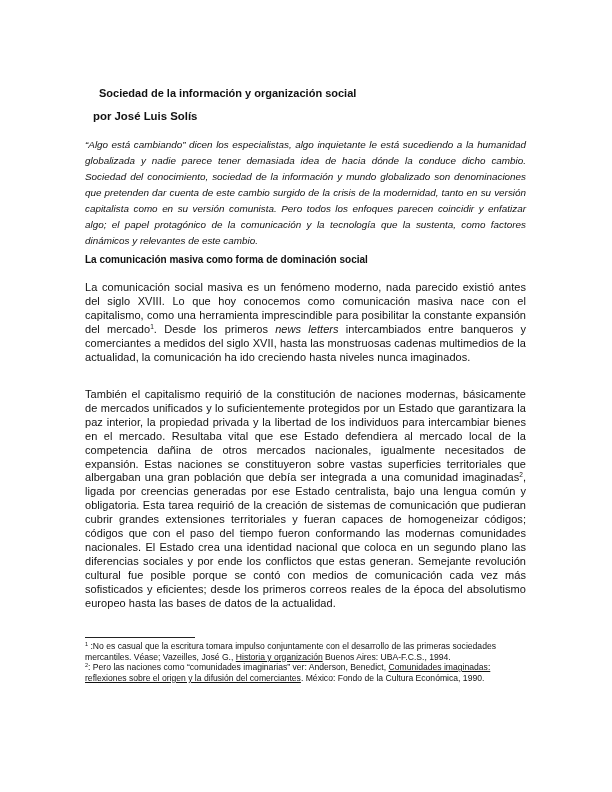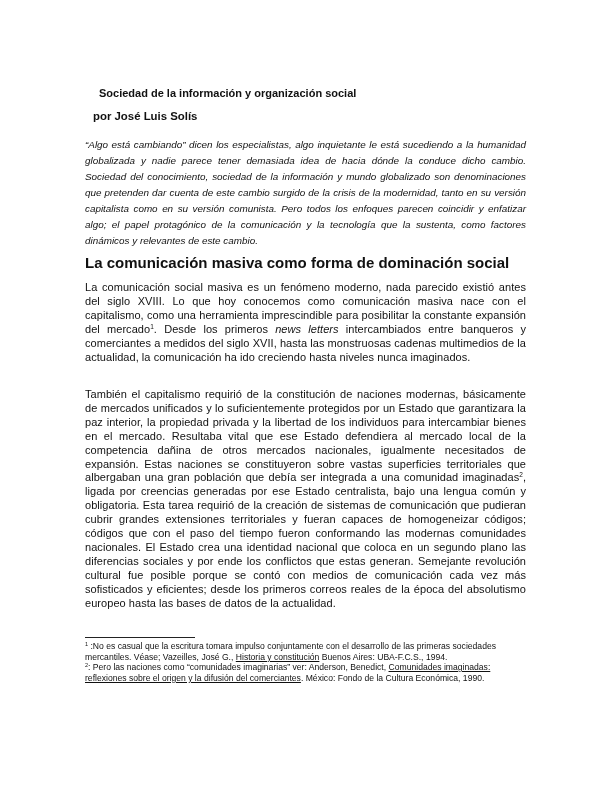--- a/index.html
+++ b/index.html
@@ -3,21 +3,21 @@
 <meta charset="utf-8">
 <style>
   html, body { margin: 0; padding: 0; background: #ffffff; }
   body { width: 612px; height: 792px; position: relative; overflow: hidden;
          font-family: "Liberation Sans", "DejaVu Sans", sans-serif; color: #111; }
   .page { position: absolute; left: 85px; top: 0; width: 441px; }
   .title { position: absolute; top: 87px; left: 14px; font-size: 11px; font-weight: bold; white-space: nowrap; }
   .author { position: absolute; top: 110px; left: 0; font-size: 11.4px; font-weight: bold; white-space: nowrap; margin-left: 8px; }
   .abstract { position: absolute; top: 137px; left: 0; width: 441px; font-size: 9.9px; font-style: italic;
               line-height: 16px; text-align: justify; margin: 0; }
-  .section-heading { position: absolute; top: 254px; left: 0; font-size: 15px; font-weight: bold; white-space: nowrap; }
+  .section-heading { position: absolute; top: 254px; left: 0; font-size: 10px; font-weight: bold; white-space: nowrap; }
   .para { position: absolute; left: 0; width: 441px; font-size: 11px; line-height: 13.9px; text-align: justify; margin: 0; letter-spacing: 0.05px; }
   .para1 { top: 281px; }
   .para2 { top: 388px; }
   sup { font-size: 6.5px; line-height: 0; vertical-align: 4px; }
   .fn-rule { position: absolute; top: 637px; left: 0; width: 110px; height: 0; border-top: 1px solid #222; }
   .footnotes { position: absolute; top: 641px; left: 0; width: 441px; font-size: 8.6px; line-height: 10.6px; margin: 0; }
   .footnote { margin: 0; }
   .footnote sup { font-size: 5.5px; vertical-align: 3px; }
   .u { text-decoration: underline; }
 </style>
@@ -32,16 +32,16 @@
 
   <div class="section-heading">La comunicación masiva como forma de dominación social</div>
 
   <p class="para para1"><span>La comunicación social masiva es un fenómeno moderno, nada parecido existió antes del siglo XVIII. Lo que hoy conocemos como comunicación masiva nace con el capitalismo, como una herramienta imprescindible para posibilitar la constante expansión del mercado</span><sup>1</sup><span>. Desde los primeros </span><i>news letters</i><span> intercambiados entre banqueros y comerciantes a medidos del siglo XVII, hasta las monstruosas cadenas multimedios de la actualidad, la comunicación ha ido creciendo hasta niveles nunca imaginados.</span></p>
 
   <p class="para para2"><span>También el capitalismo requirió de la constitución de naciones modernas, básicamente de mercados unificados y lo suficientemente protegidos por un Estado que garantizara la paz interior, la propiedad privada y la libertad de los individuos para intercambiar bienes en el mercado. Resultaba vital que ese Estado defendiera al mercado local de la competencia dañina de otros mercados nacionales, igualmente necesitados de expansión. Estas naciones se constituyeron sobre vastas superficies territoriales que albergaban una gran población que debía ser integrada a una comunidad imaginadas</span><sup>2</sup><span>, ligada por creencias generadas por ese Estado centralista, bajo una lengua común y obligatoria. Esta tarea requirió de la creación de sistemas de comunicación que pudieran cubrir grandes extensiones territoriales y fueran capaces de homogeneizar códigos; códigos que con el paso del tiempo fueron conformando las modernas comunidades nacionales. El Estado crea una identidad nacional que coloca en un segundo plano las diferencias sociales y por ende los conflictos que estas generan. Semejante revolución cultural fue posible porque se contó con medios de comunicación cada vez más sofisticados y eficientes; desde los primeros correos reales de la época del absolutismo europeo hasta las bases de datos de la actualidad.</span></p>
 
   <div class="fn-rule"></div>
 
   <div class="footnotes">
-    <p class="footnote"><sup>1</sup><span> :No es casual que la escritura tomara impulso conjuntamente con el desarrollo de las primeras sociedades mercantiles. Véase; Vazeilles, José G., </span><span class="u">Historia y constitución</span><span> Buenos Aires: UBA-F.C.S., 1994.</span></p>
+    <p class="footnote"><sup>1</sup><span> :No es casual que la escritura tomara impulso conjuntamente con el desarrollo de las primeras sociedades mercantiles. Véase; Vazeilles, José G., </span><span class="u">Historia y organización</span><span> Buenos Aires: UBA-F.C.S., 1994.</span></p>
     <p class="footnote"><sup>2</sup><span>: Pero las naciones como “comunidades imaginarias” ver:  Anderson, Benedict, </span><span class="u">Comunidades imaginadas: reflexiones sobre el origen y la difusión del comerciantes</span><span>. México: Fondo de la Cultura Económica, 1990.</span></p>
   </div>
 </div>
 
 </body></html>

